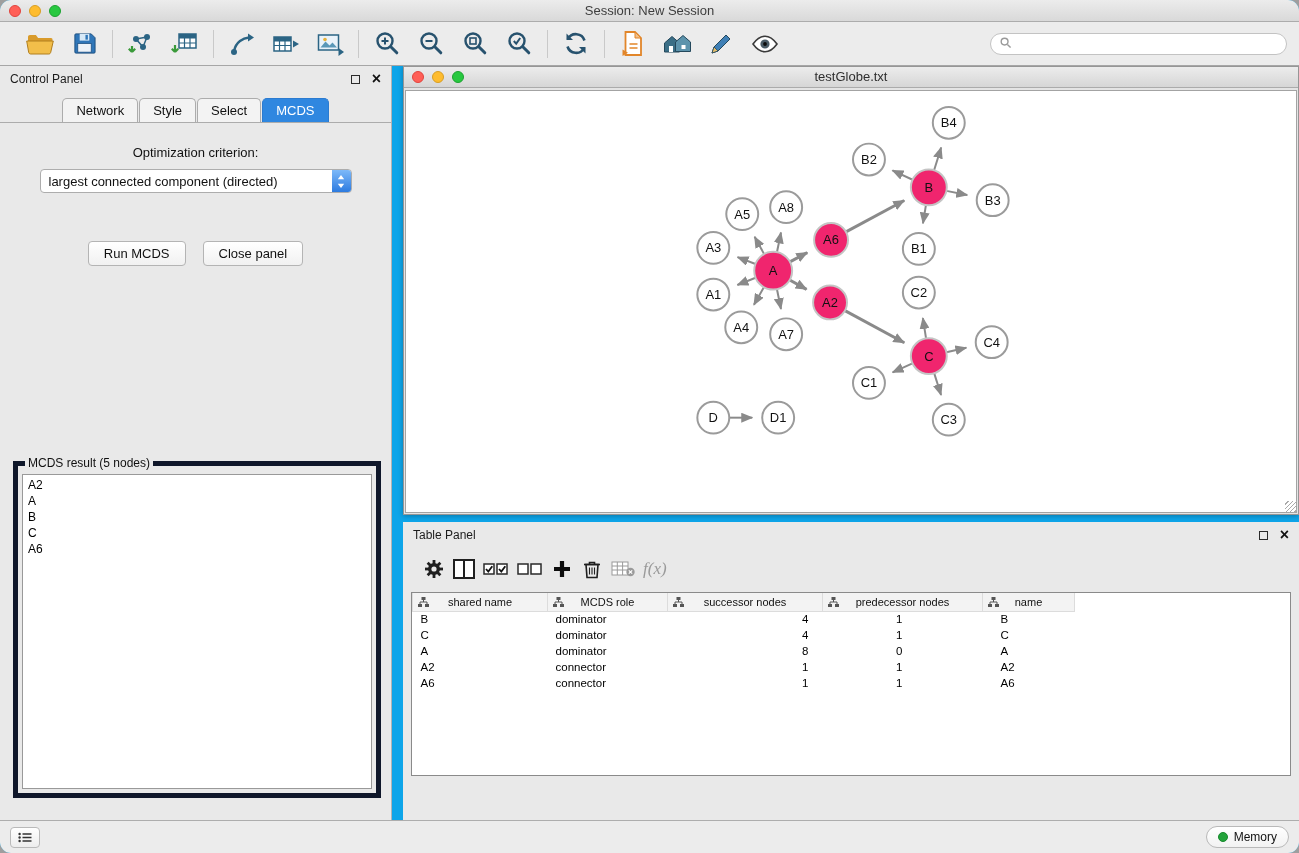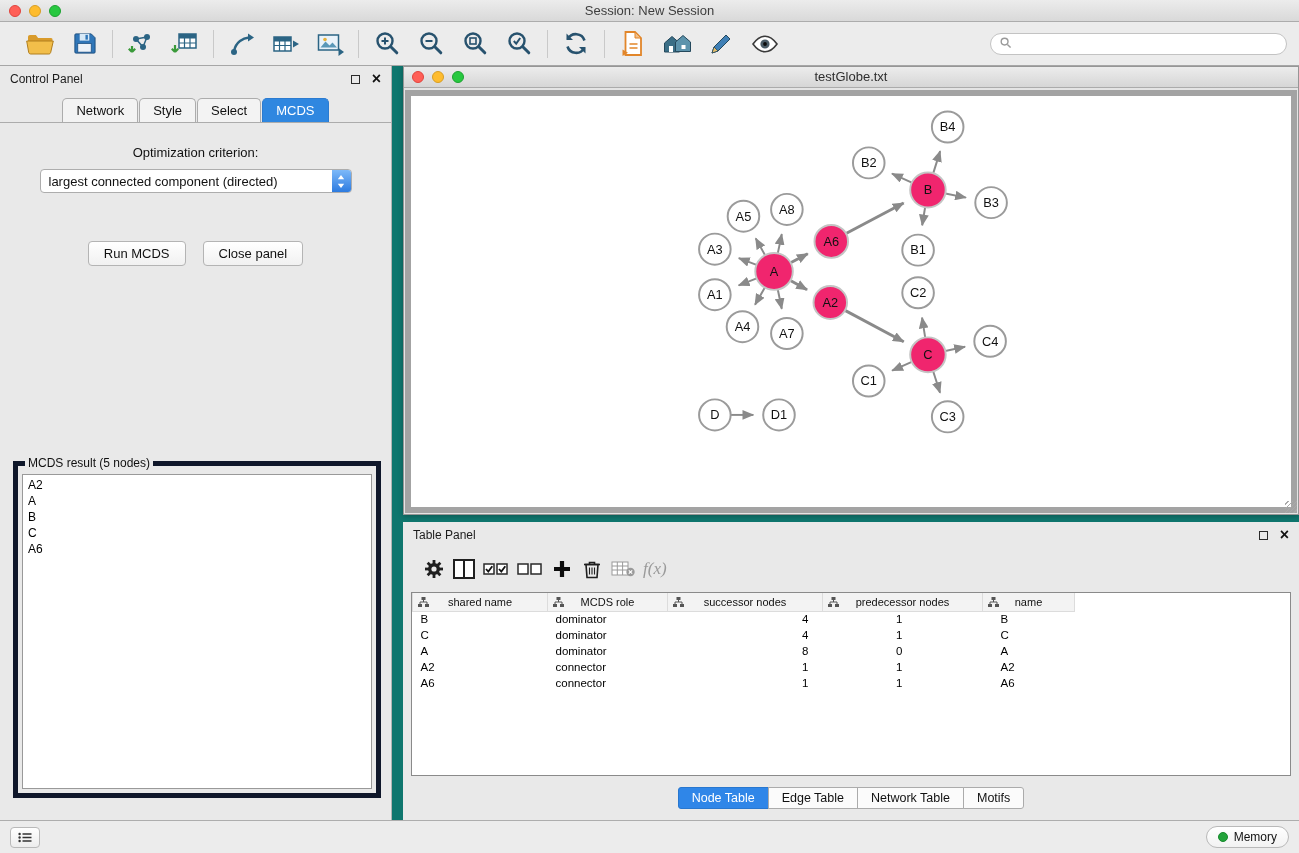--- a/index.html
+++ b/index.html
@@ -1,17 +1,17 @@
 <!DOCTYPE html>
 <html><head>
 <meta charset="utf-8">
 <style>
   *{margin:0;padding:0;box-sizing:border-box;}
   html,body{background:#9e9e9e;}
-  .app{position:relative;width:1299px;height:853px;background:#0f766e;font-family:"Liberation Sans",sans-serif;overflow:hidden;-webkit-font-smoothing:antialiased;}
+  .app{position:relative;width:1299px;height:853px;background:#0ea5e9;font-family:"Liberation Sans",sans-serif;overflow:hidden;border-radius:11px;-webkit-font-smoothing:antialiased;}
   
   .titlebar{position:absolute;top:0;left:0;right:0;height:22px;background:linear-gradient(#ececec,#d9d9d9);border-bottom:1px solid #acacac;z-index:30;}
   .titlebar .title{text-align:center;font-size:13px;line-height:21px;color:#3e3e3e;}
   .traffic{position:absolute;left:9px;top:5px;display:flex;gap:8px;z-index:2;}
   .tl{width:12px;height:12px;border-radius:50%;display:inline-block;}
   .tl.red{background:#ff5f57;border:1px solid #e0443e;}
   .tl.yellow{background:#febc2e;border:1px solid #d89e24;}
   .tl.green{background:#28c840;border:1px solid #1da231;}
   
   .toolbar{position:absolute;top:22px;left:0;right:0;height:44px;background:#ececec;border-bottom:1px solid #a6a6a6;display:flex;align-items:center;padding:0 12px;z-index:25;}
@@ -39,21 +39,21 @@
   .cp-btn{font-size:13px;font-family:"Liberation Sans",sans-serif;padding:4px 15px;background:linear-gradient(#ffffff,#f1f1f1);border:1px solid #b4b4b4;border-radius:4px;color:#111;margin-top:34px;}
   .result-fieldset{position:absolute;left:13px;right:10px;top:390px;bottom:22px;border:5px solid #0f172a;padding:3px;}
   .result-fieldset legend{font-size:12px;color:#111;padding:0 3px;margin-left:4px;}
   .listbox{position:absolute;left:4px;right:4px;top:4px;bottom:4px;background:#fff;border:1px solid #999;overflow:auto;padding:2px 5px;}
   .list-item{font-size:12px;line-height:16px;color:#000;}
   
   .network-window{position:absolute;left:403px;top:66px;width:896px;height:449px;background:#e4e4e4;border:1px solid #969696;box-shadow:0 1px 5px rgba(0,0,0,.28);z-index:5;}
   .inner-titlebar{position:relative;height:21px;background:linear-gradient(#ececec,#d6d6d6);border-bottom:1px solid #ababab;}
   .inner-titlebar .traffic{top:4px;left:8px;}
   .inner-title{text-align:center;font-size:13px;line-height:20px;color:#2e2e2e;}
-  .net-canvas{position:absolute;left:1px;right:1px;top:23px;bottom:1px;background:#fff;border:6px solid #a3a3a3;}
+  .net-canvas{position:absolute;left:1px;right:1px;top:23px;bottom:1px;background:#fff;border:1px solid #a3a3a3;}
   .net-canvas svg{width:100%;height:100%;display:block;}
   .resize-grip{position:absolute;right:1px;bottom:1px;width:12px;height:12px;background:repeating-linear-gradient(135deg,transparent,transparent 2px,#aaa 2px,#aaa 3px);}
   
   .table-panel{position:absolute;left:403px;top:522px;right:0;bottom:33px;background:#e9e9e9;}
   .tp-toolbar{position:absolute;left:6px;top:28px;height:38px;display:flex;align-items:center;gap:8px;padding:0 14px;}
   .tp-btn{display:flex;align-items:center;justify-content:center;min-width:22px;height:26px;}
   .fx{font-family:"Liberation Serif",serif;font-style:italic;font-size:17px;color:#9a9a9a;}
   .table-wrap{position:absolute;left:8px;right:8px;top:70px;bottom:44px;background:#fff;border:1px solid #8a8a8a;overflow:hidden;}
   table.node-table{border-collapse:collapse;table-layout:fixed;}
   .node-table th{position:relative;background:#f3f3f3;border:1px solid #dcdcdc;border-top:none;height:18px;font-weight:normal;font-size:11px;color:#111;text-align:center;margin-top:19px;}
@@ -540,26 +540,20 @@
             <tr>
               <td class="">A6</td>
               <td class="">connector</td>
               <td class="num-succ">1</td>
               <td class="num-pred">1</td>
               <td class="col-name">A6</td>
             </tr>
           </tbody>
         </table>
     </div>
-    <div class="bottom-tabs" id="table-tabs">
-        <div class="bt-tab active">Node Table</div>
-        <div class="bt-tab">Edge Table</div>
-        <div class="bt-tab">Network Table</div>
-        <div class="bt-tab">Motifs</div>
-      </div>
   </div>
 
   <div class="statusbar">
     <div class="list-btn">
       <svg width="14" height="11" viewBox="0 0 14 11">
           <circle cx="1.6" cy="2" r="1.2" fill="#333"></circle>
           <circle cx="1.6" cy="5.5" r="1.2" fill="#333"></circle>
           <circle cx="1.6" cy="9" r="1.2" fill="#333"></circle>
           <path d="M4.5 2h9M4.5 5.5h9M4.5 9h9" stroke="#333" stroke-width="1.4"></path>
         </svg>

